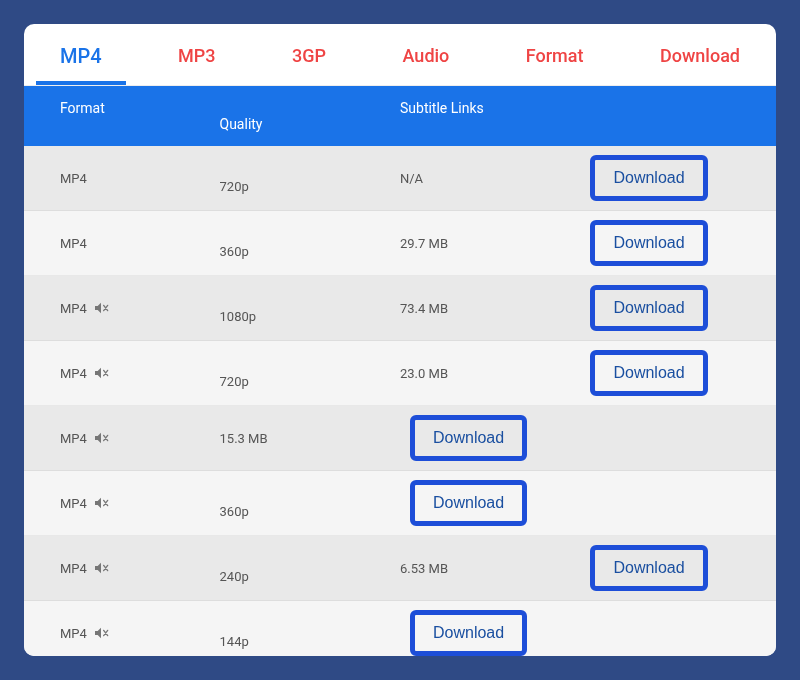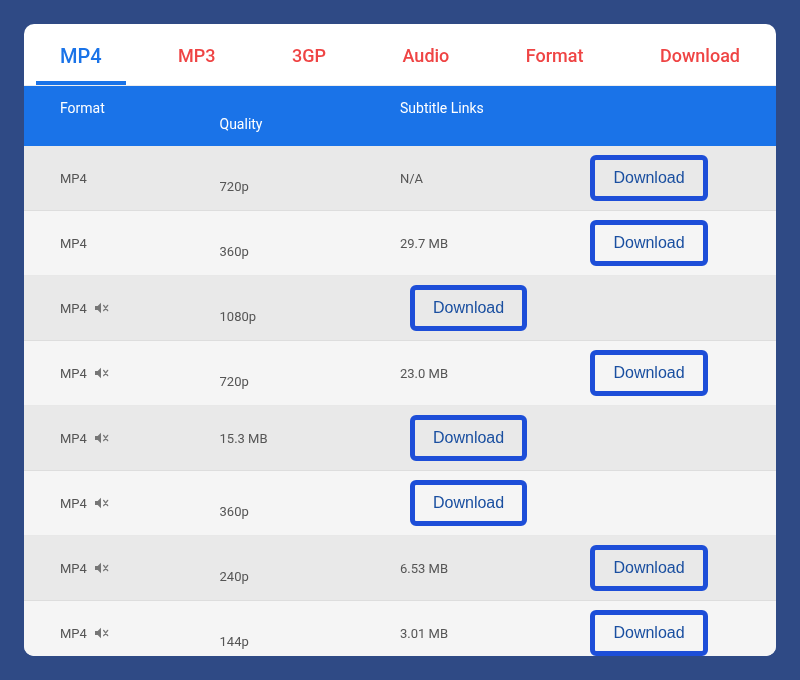--- a/index.html
+++ b/index.html
@@ -138,20 +138,21 @@
         <div class="col-format format-cell">
           <span>MP4</span>
           <span class="mute-icon">
             <svg viewBox="0 0 24 24" fill="currentColor">
               <path d="M3 9v6h4l5 5V4L7 9H3z"></path>
               <path d="M16 8l6 8M22 8l-6 8" stroke="currentColor" stroke-width="2" stroke-linecap="round" fill="none"></path>
             </svg>
           </span>
         </div>
         <div class="col-quality">1080p</div>
+        <div class="col-size">73.4 MB</div>
         <div class="col-download"><button class="dl-btn">Download</button></div>
       </div>
       <div class="row">
         <div class="col-format format-cell">
           <span>MP4</span>
           <span class="mute-icon">
             <svg viewBox="0 0 24 24" fill="currentColor">
               <path d="M3 9v6h4l5 5V4L7 9H3z"></path>
               <path d="M16 8l6 8M22 8l-6 8" stroke="currentColor" stroke-width="2" stroke-linecap="round" fill="none"></path>
             </svg>
@@ -205,18 +206,17 @@
         <div class="col-format format-cell">
           <span>MP4</span>
           <span class="mute-icon">
             <svg viewBox="0 0 24 24" fill="currentColor">
               <path d="M3 9v6h4l5 5V4L7 9H3z"></path>
               <path d="M16 8l6 8M22 8l-6 8" stroke="currentColor" stroke-width="2" stroke-linecap="round" fill="none"></path>
             </svg>
           </span>
         </div>
         <div class="col-quality">144p</div>
-        <div class="col-size">3.01 MB</div>
         <div class="col-download"><button class="dl-btn">Download</button></div>
       </div>
     </div>
 
 </div>
 
 </body></html>

